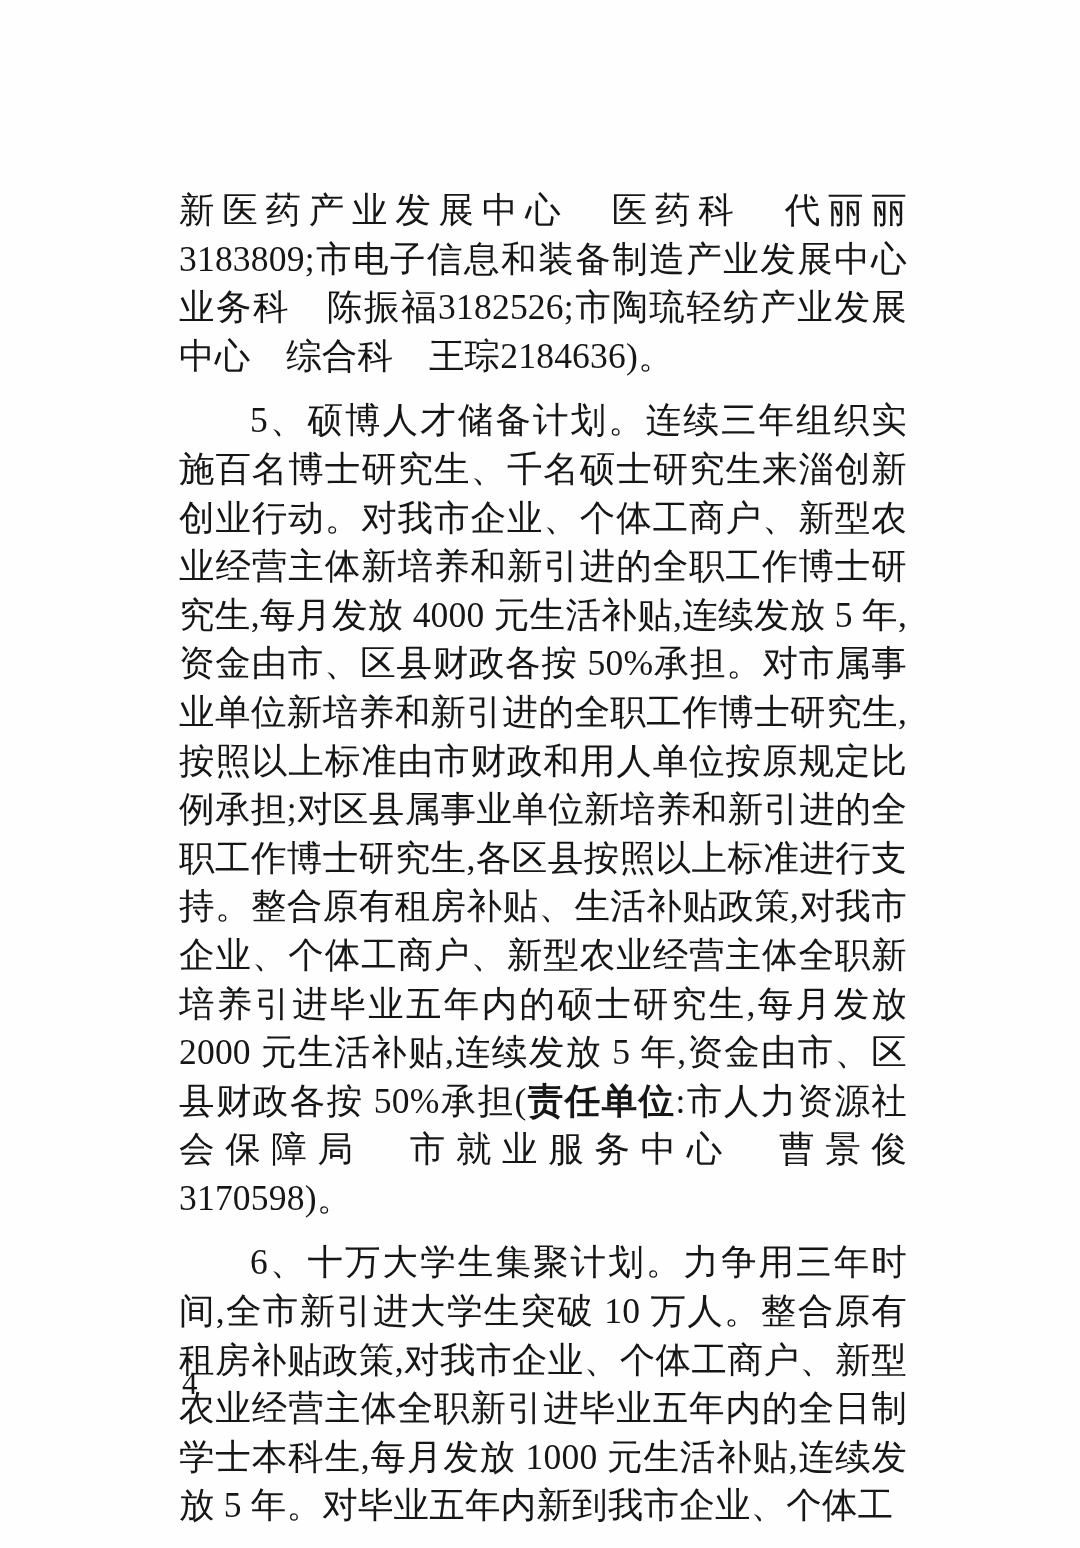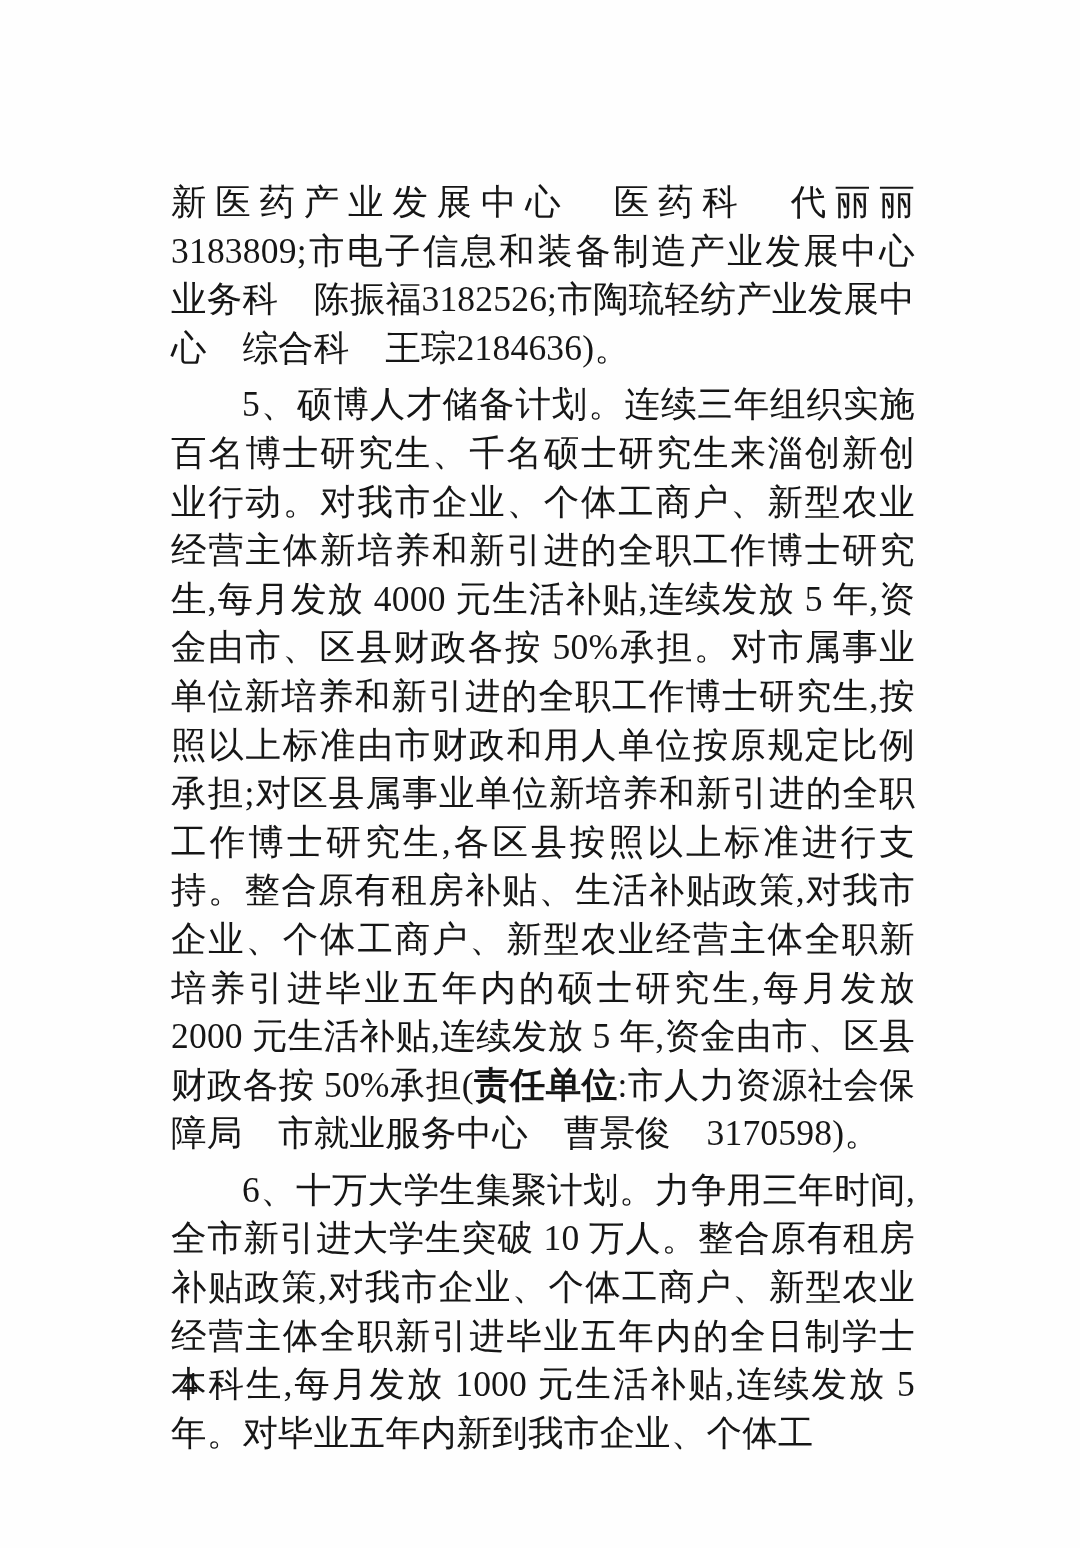--- a/index.html
+++ b/index.html
@@ -29,21 +29,21 @@
     top: 170px;
     width: 760px;
     font-size: 35.5px;
     line-height: 48.6px;
     text-align: justify;
     text-justify: inter-ideograph;
     letter-spacing: 0.2px;
     color: #161616;
   }
   .para {
-    margin: 8px;
+    margin: 16px;
     padding: 0;
     text-indent: 0;
   }
   .para + .para {
     margin-top: 0px;
     font-family: Liberation Serif, serif;
   }
   .indent {
     text-indent: 2em;
   }

